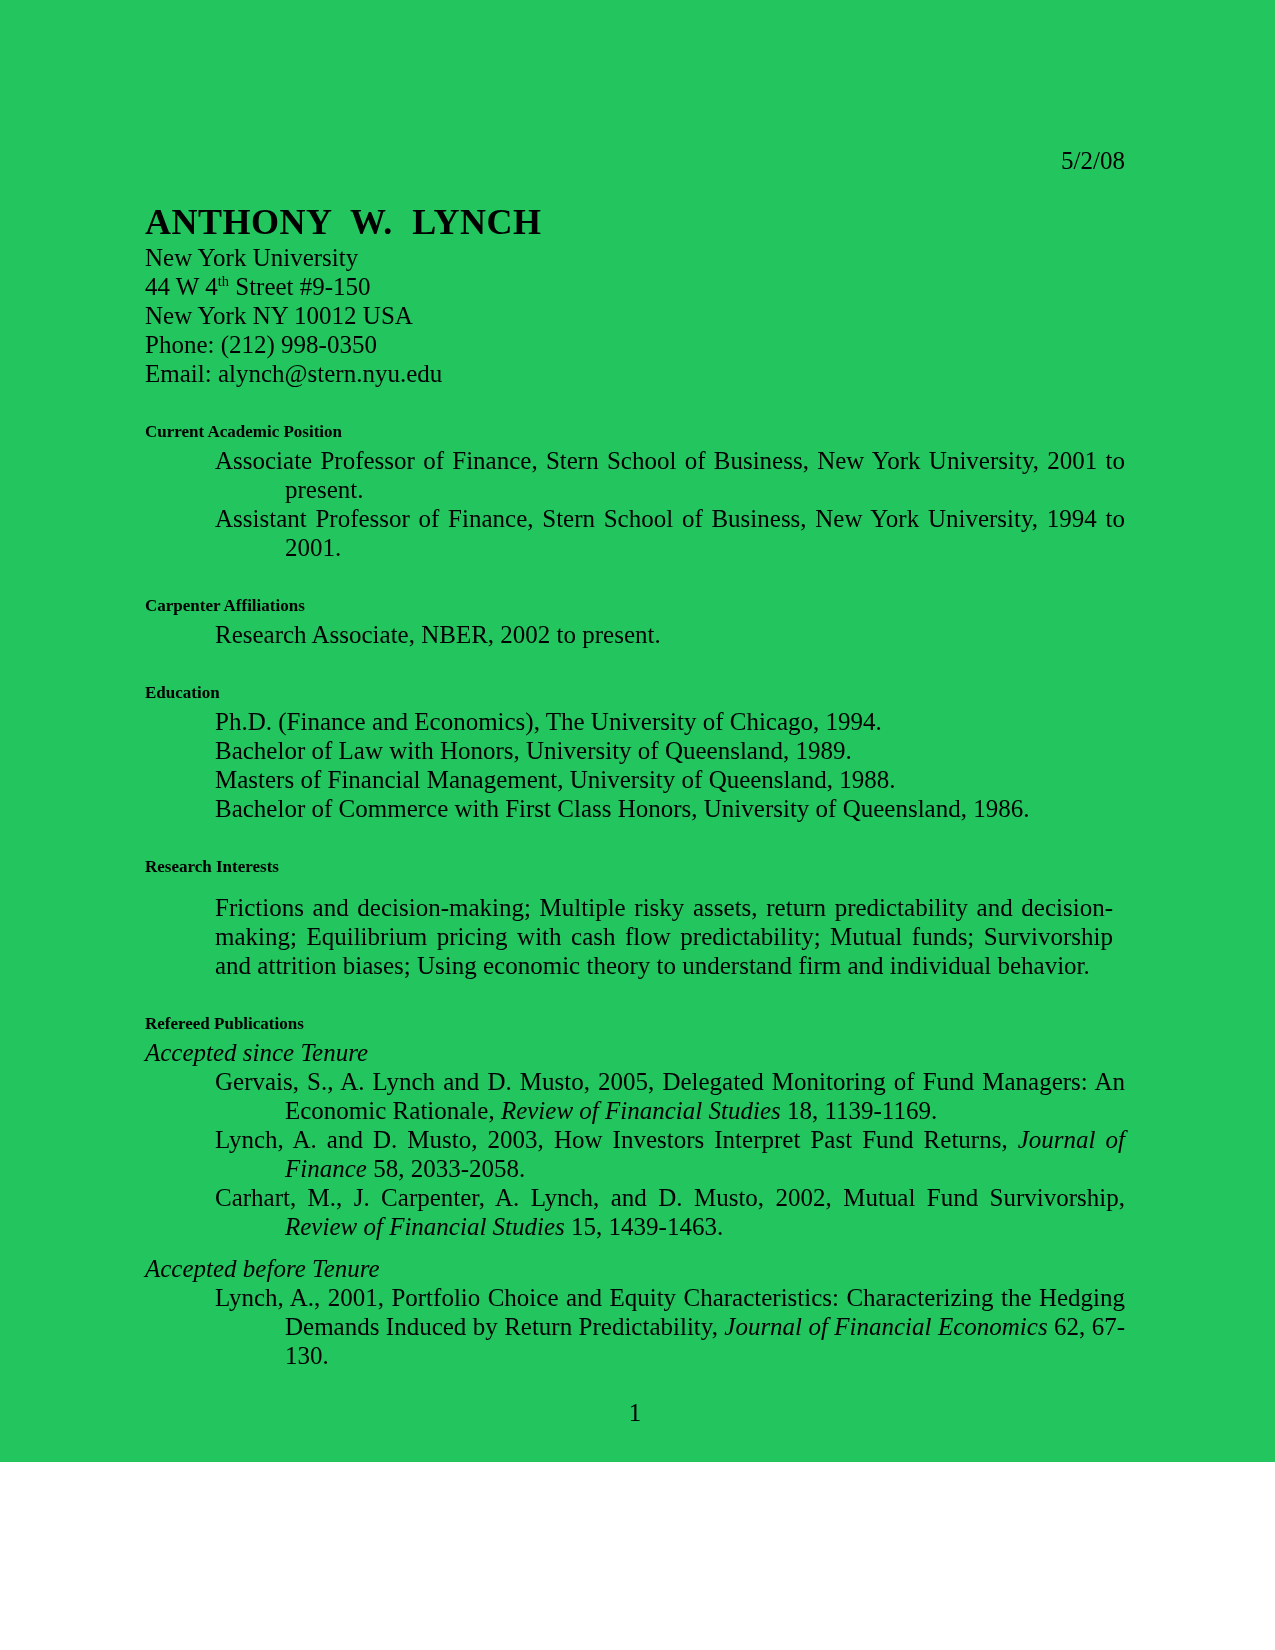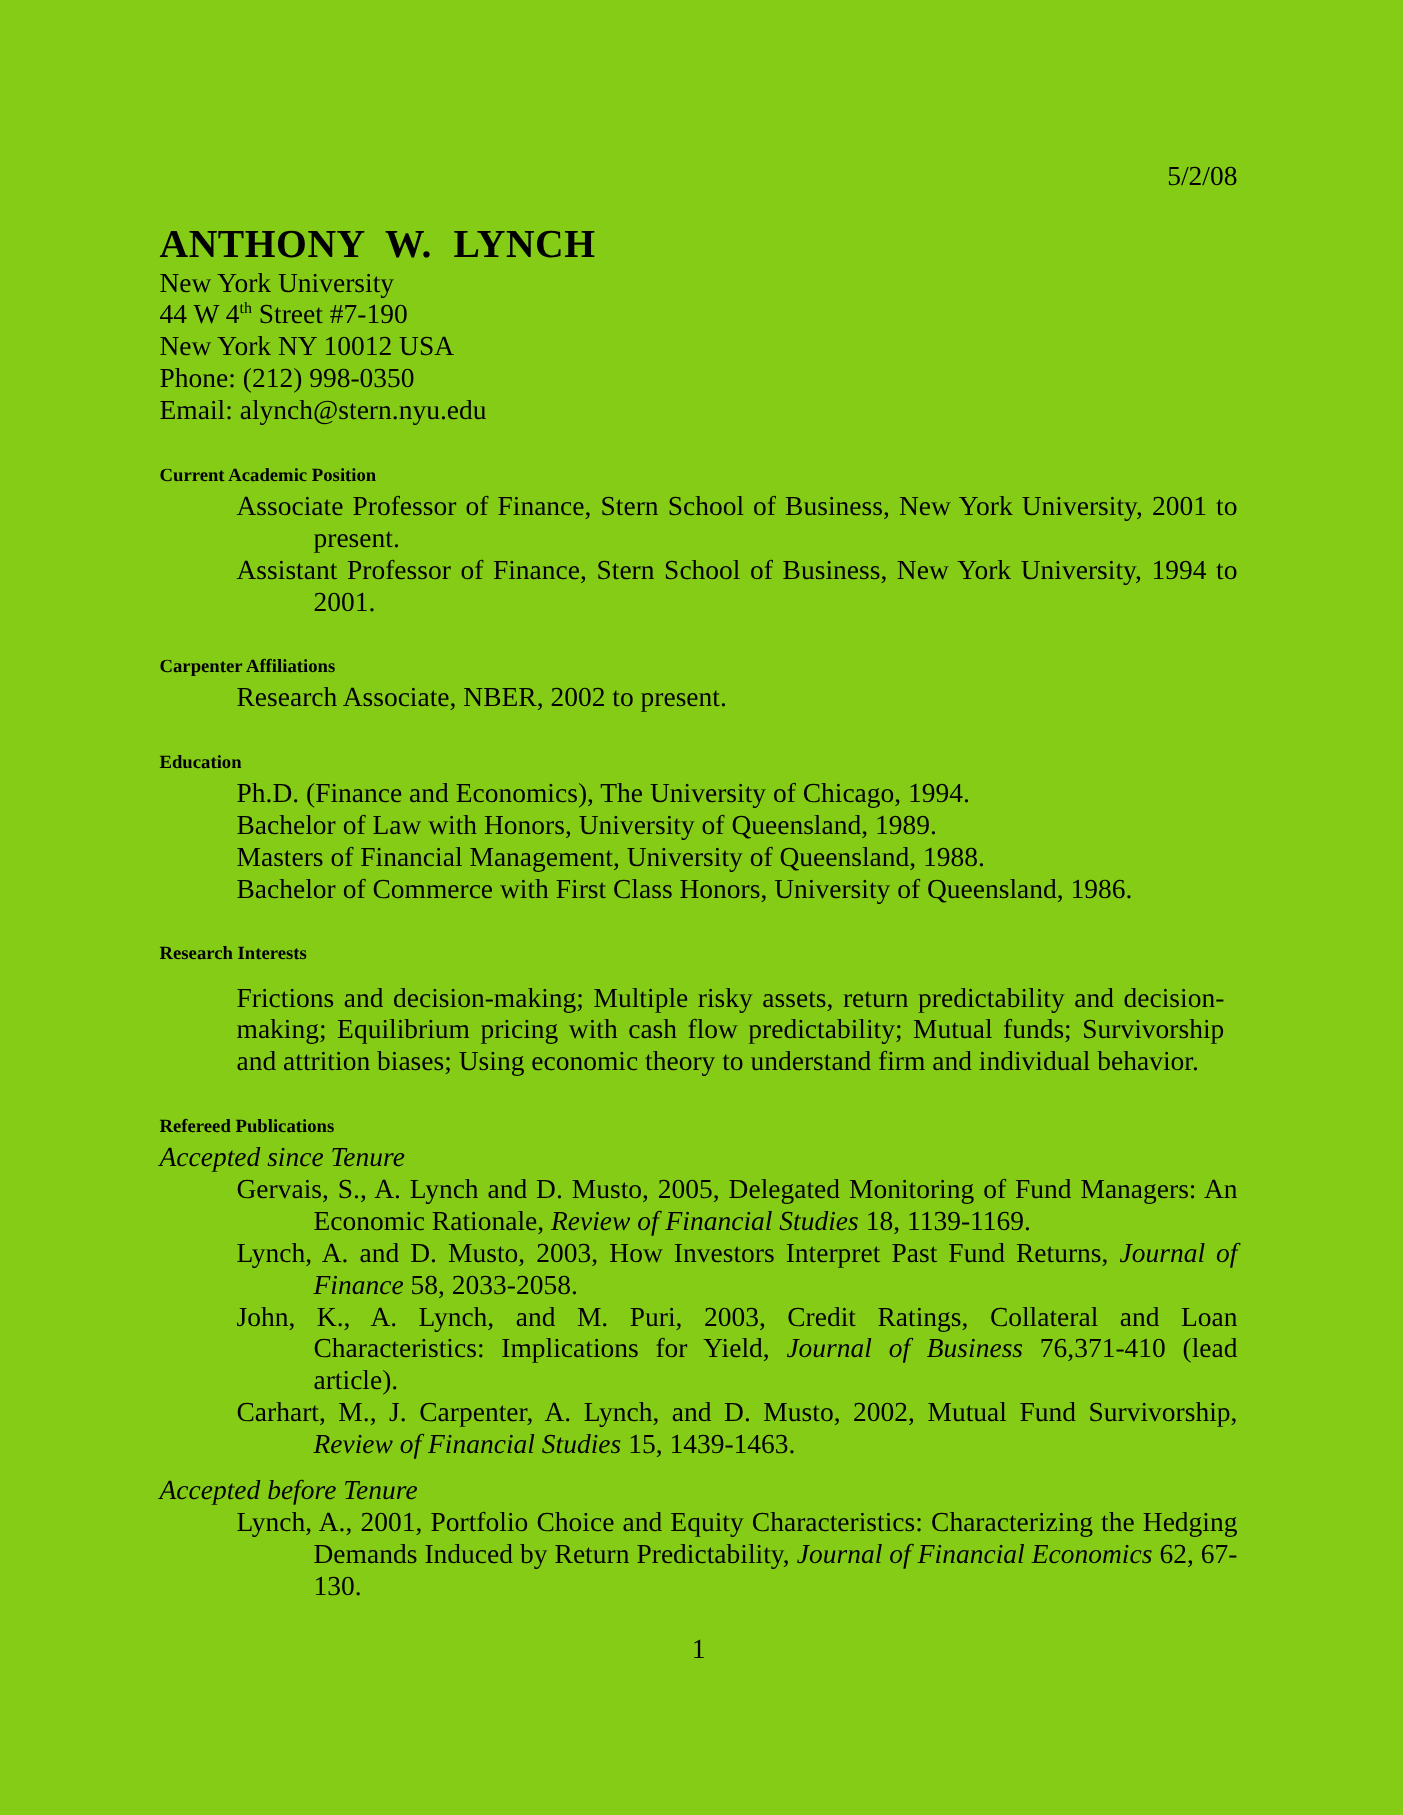--- a/index.html
+++ b/index.html
@@ -1,21 +1,21 @@
 <!DOCTYPE html>
 <html><head>
 <meta charset="utf-8">
 <style>
   html, body { margin: 0; padding: 0; background: #ffffff; }
   .page {
     position: relative;
     width: 1275px;
-    height: 1650px;
+    height: 1462px;
     margin: 0 auto;
-    background: #84cc16;
+    background: #22c55e;
     color: #000000;
     font-family: "Liberation Serif", "DejaVu Serif", serif;
     font-size: 25px;
     line-height: 29px;
     box-sizing: border-box;
     padding: 146px 150px 0 145px;
     overflow: hidden;
   }
   .date-line {
     text-align: right;
@@ -72,21 +72,21 @@
 </head>
 <body>
 
 <div class="page">
 
   <div class="date-line">5/2/08</div>
 
   <header class="cv-header">
     <h1 class="person-name">ANTHONY W. LYNCH</h1>
     <div class="addr-line">New York University</div>
-    <div class="addr-line"><span>44 W 4</span><sup class="ord">th</sup><span> Street #7-190</span></div>
+    <div class="addr-line"><span>44 W 4</span><sup class="ord">th</sup><span> Street #9-150</span></div>
     <div class="addr-line">New York NY 10012 USA</div>
     <div class="addr-line">Phone: (212) 998-0350</div>
     <div class="addr-line">Email: alynch@stern.nyu.edu</div>
   </header>
 
   <section class="section">
     <h2 class="section-heading">Current Academic Position</h2>
     <p class="entry">Associate Professor of Finance, Stern School of Business, New York University, 2001 to present.</p>
     <p class="entry">Assistant Professor of Finance, Stern School of Business, New York University, 1994 to 2001.</p>
   </section>
@@ -111,21 +111,20 @@
 
   <section class="section">
     <h2 class="section-heading">Refereed Publications</h2>
 
     <div class="subheading">Accepted since Tenure</div>
 
     <p class="entry"><span>Gervais, S., A. Lynch and D. Musto, 2005, Delegated Monitoring of Fund Managers: An Economic Rationale, </span><em class="journal-italic">Review of Financial Studies</em><span> 18, 1139-1169.</span></p>
 
     <p class="entry"><span>Lynch, A. and D. Musto, 2003, How Investors Interpret Past Fund Returns, </span><em class="journal-italic">Journal of Finance</em><span> 58, 2033-2058.</span></p>
 
-    <p class="entry"><span>John, K., A. Lynch, and M. Puri, 2003, Credit Ratings, Collateral and Loan Characteristics: Implications for Yield, </span><em class="journal-italic">Journal of Business</em><span> 76,371-410 (lead article).</span></p>
 
     <p class="entry"><span>Carhart, M., J. Carpenter, A. Lynch, and D. Musto, 2002, Mutual Fund Survivorship, </span><em class="journal-italic">Review of Financial Studies</em><span> 15, 1439-1463.</span></p>
 
     <div class="subheading gap">Accepted before Tenure</div>
 
     <p class="entry"><span>Lynch, A., 2001, Portfolio Choice and Equity Characteristics: Characterizing the Hedging Demands Induced by Return Predictability, </span><em class="journal-italic">Journal of Financial Economics</em><span> 62, 67-130.</span></p>
   </section>
 
   <div class="page-number">1</div>
 

